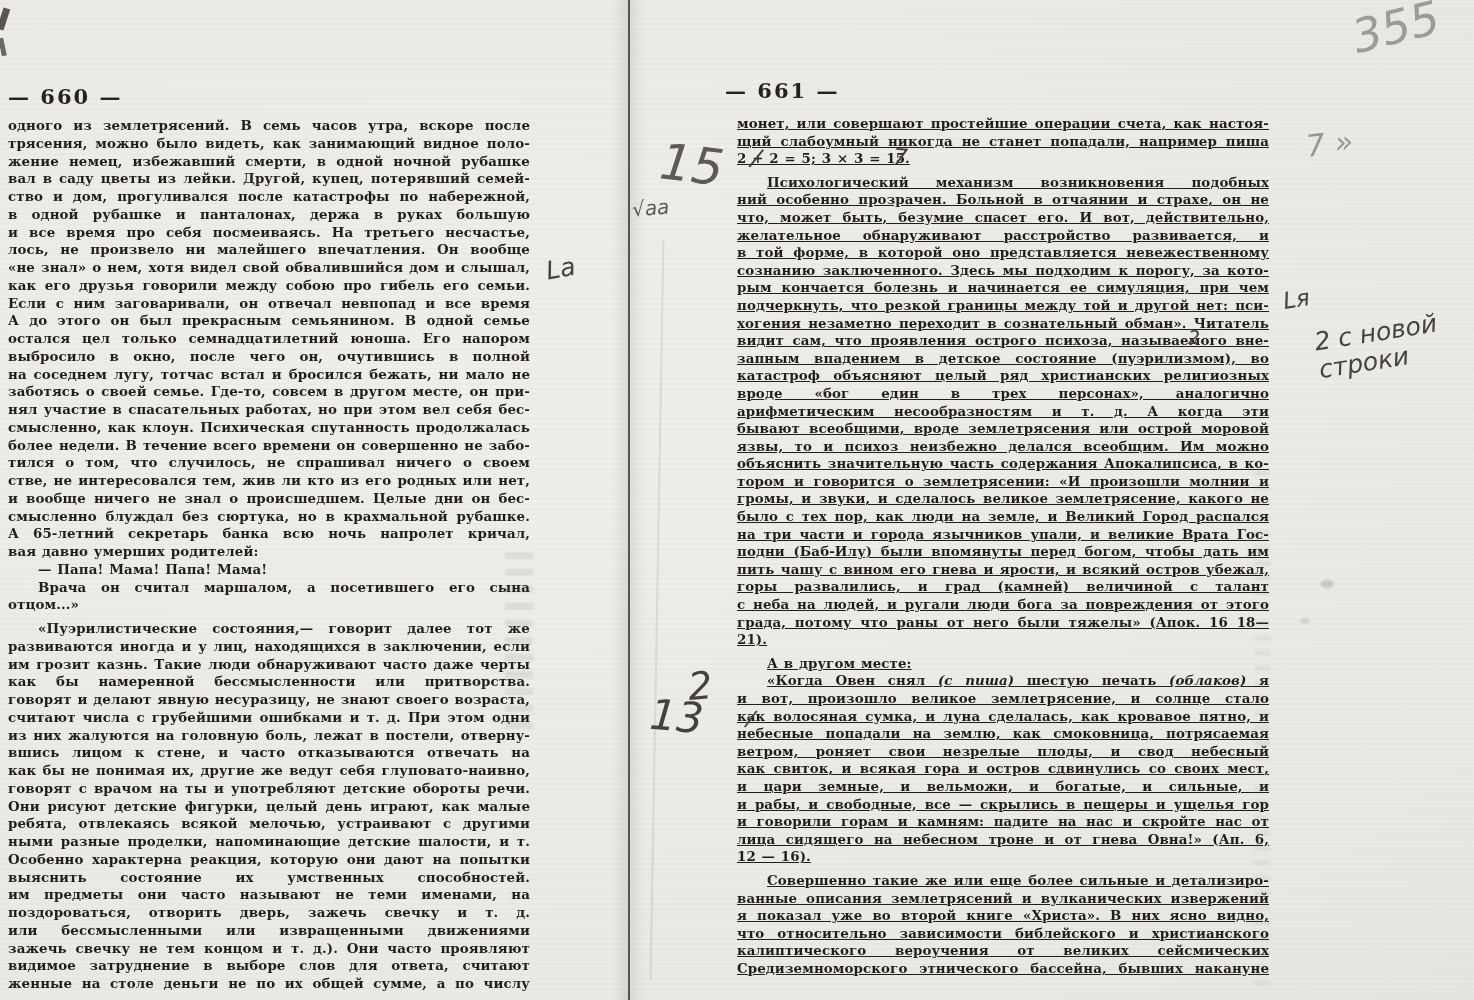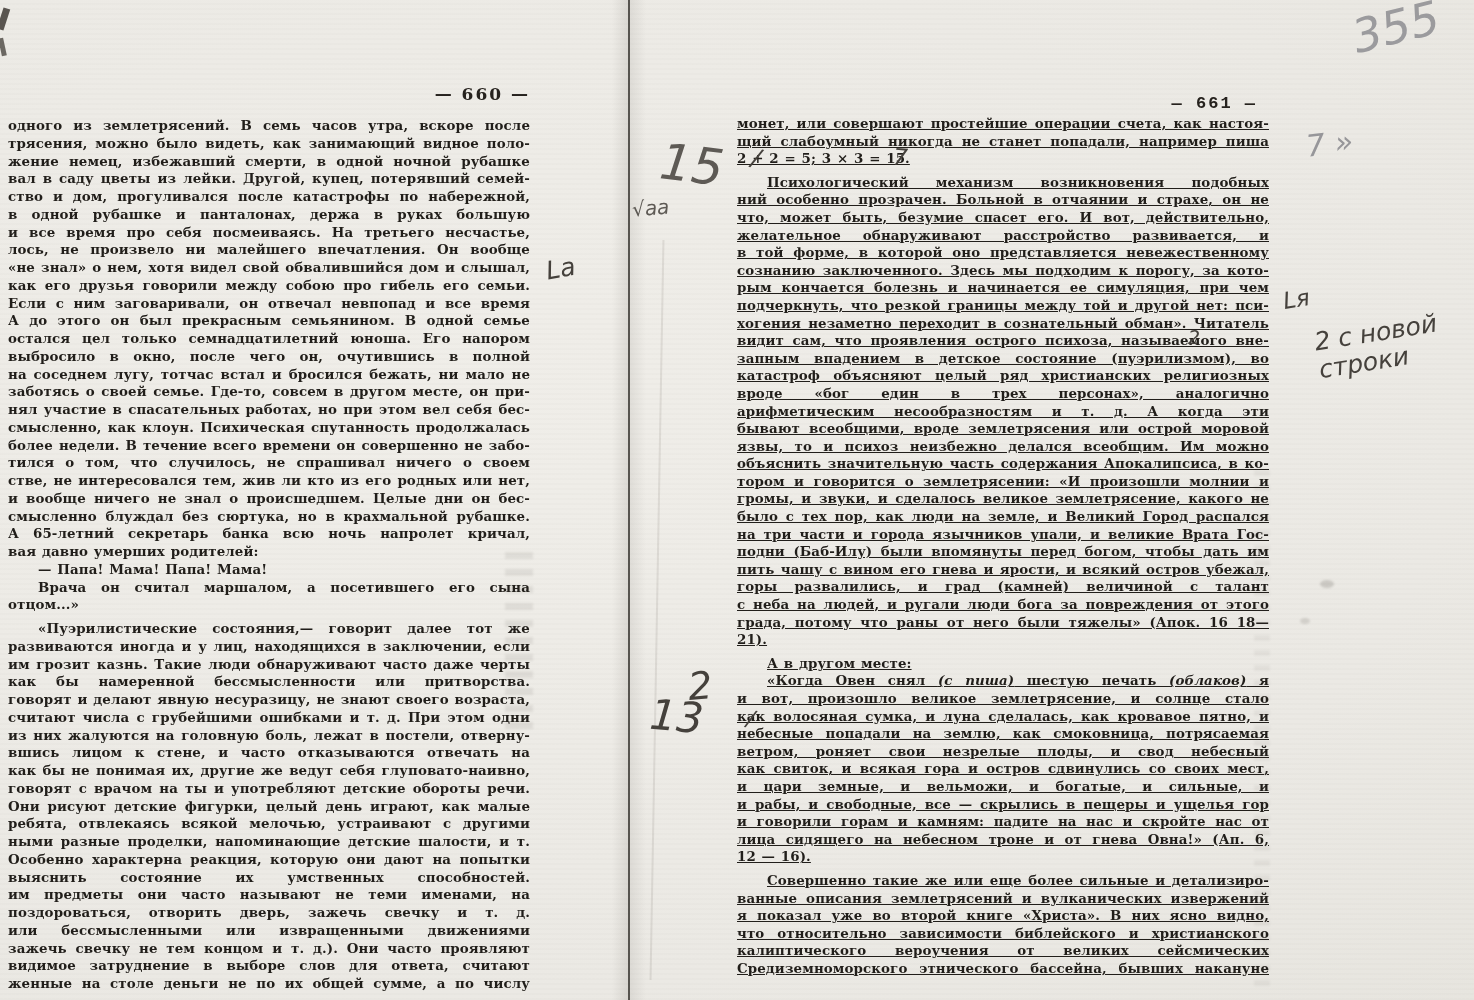--- a/index.html
+++ b/index.html
@@ -15,24 +15,24 @@
       radial-gradient(ellipse at 30% 40%, #f0eee9 0%, #ebe9e4 70%, #e7e5df 100%);
   }
   
   .gutter-shadow{position:absolute;left:612px;top:0;width:34px;height:1000px;
     background:linear-gradient(90deg, rgba(0,0,0,0) 0%, rgba(60,55,48,0.10) 45%, rgba(0,0,0,0) 100%);}
   .gutter-line{position:absolute;left:628px;top:0;width:2px;height:1000px;background:#35322d;opacity:.8;}
 
   .page{position:absolute;top:0;}
   .page-left{left:8px;width:522px;}
   .page-right{left:737px;width:532px;}
-  .pagenum{position:absolute;left:0;right:0;text-align:right;
-    font-size:17px;font-weight:bold;letter-spacing:2px;color:#26221e;}
+  .pagenum{position:absolute;left:0;right:0;text-align:left;
+    font-size:21px;font-weight:bold;letter-spacing:2px;color:#26221e;}
   .page-left .pagenum{top:84px;}
-  .page-right .pagenum{top:94px;transform:translateX(-12px);font-family:Liberation Mono, monospace;}
+  .page-right .pagenum{top:78px;transform:translateX(-12px);}
 
   .col{position:absolute;left:0;right:0;}
   .page-left  .col{top:117px;}
   .page-right .col{top:115px;}
 
   .line{
     font-size:13.4px;font-weight:bold;color:#211e1a;
     line-height:17.75px;height:17.75px;overflow:hidden;
     text-align:justify;text-align-last:justify;
     word-spacing:1px;letter-spacing:0.1px;

